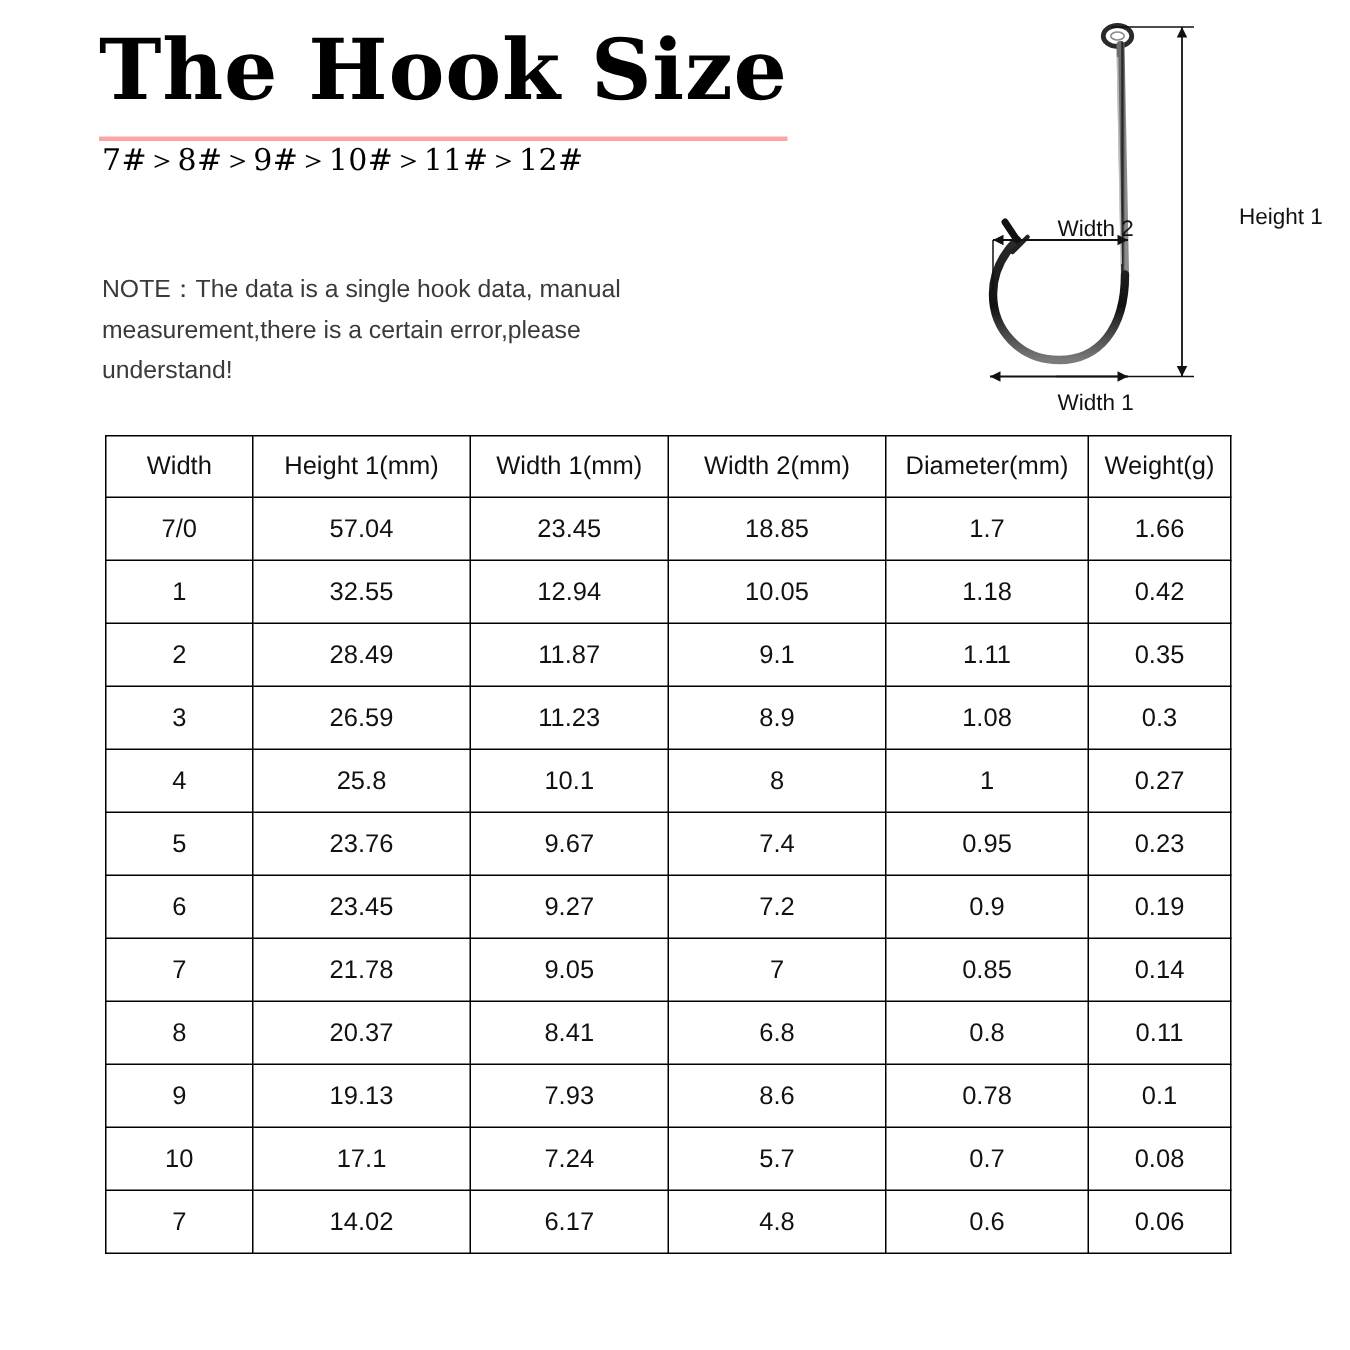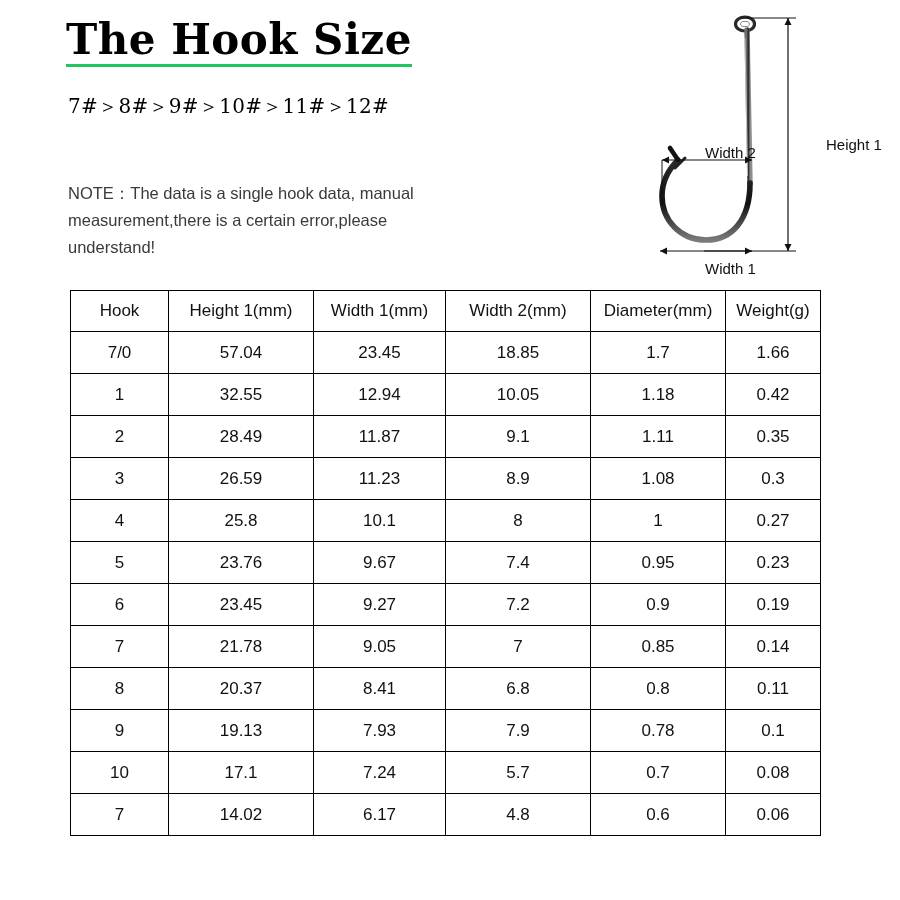--- a/index.html
+++ b/index.html
@@ -16,25 +16,25 @@
     overflow: hidden;
   }
 
   
   .title {
     position: absolute;
     left: 66px;
     top: 18px;
     font-family: "DejaVu Serif", serif;
     font-weight: bold;
-    font-size: 42px;
+    font-size: 56px;
     letter-spacing: 0.5px;
     color: #000000;
-    border-bottom: 3px solid #22c55e;
-    padding-bottom: 2px;
+    border-bottom: 3px solid #fca5a5;
+    padding-bottom: 14px;
     line-height: 1.05;
   }
 
   
   .size-list {
     position: absolute;
     left: 68px;
     top: 92px;
     font-family: "DejaVu Serif", serif;
     font-size: 20px;
@@ -183,21 +183,21 @@
     <colgroup>
       <col class="c-size">
         <col class="c-h1">
         <col class="c-w1">
         <col class="c-w2">
         <col class="c-dia">
         <col class="c-wt">
     </colgroup>
     <thead>
       <tr>
-        <th>Hook</th>
+        <th>Width</th>
         <th>Height 1(mm)</th>
         <th>Width 1(mm)</th>
         <th>Width 2(mm)</th>
         <th>Diameter(mm)</th>
         <th>Weight(g)</th>
       </tr>
     </thead>
     <tbody>
       <tr>
         <td>7/0</td>
@@ -268,21 +268,21 @@
         <td>20.37</td>
         <td>8.41</td>
         <td>6.8</td>
         <td>0.8</td>
         <td>0.11</td>
       </tr>
       <tr>
         <td>9</td>
         <td>19.13</td>
         <td>7.93</td>
-        <td>7.9</td>
+        <td>8.6</td>
         <td>0.78</td>
         <td>0.1</td>
       </tr>
       <tr>
         <td>10</td>
         <td>17.1</td>
         <td>7.24</td>
         <td>5.7</td>
         <td>0.7</td>
         <td>0.08</td>

